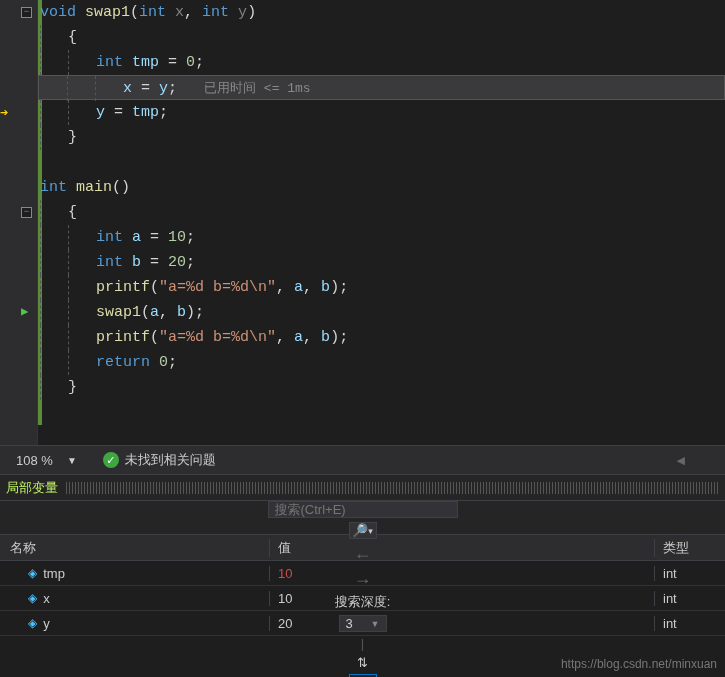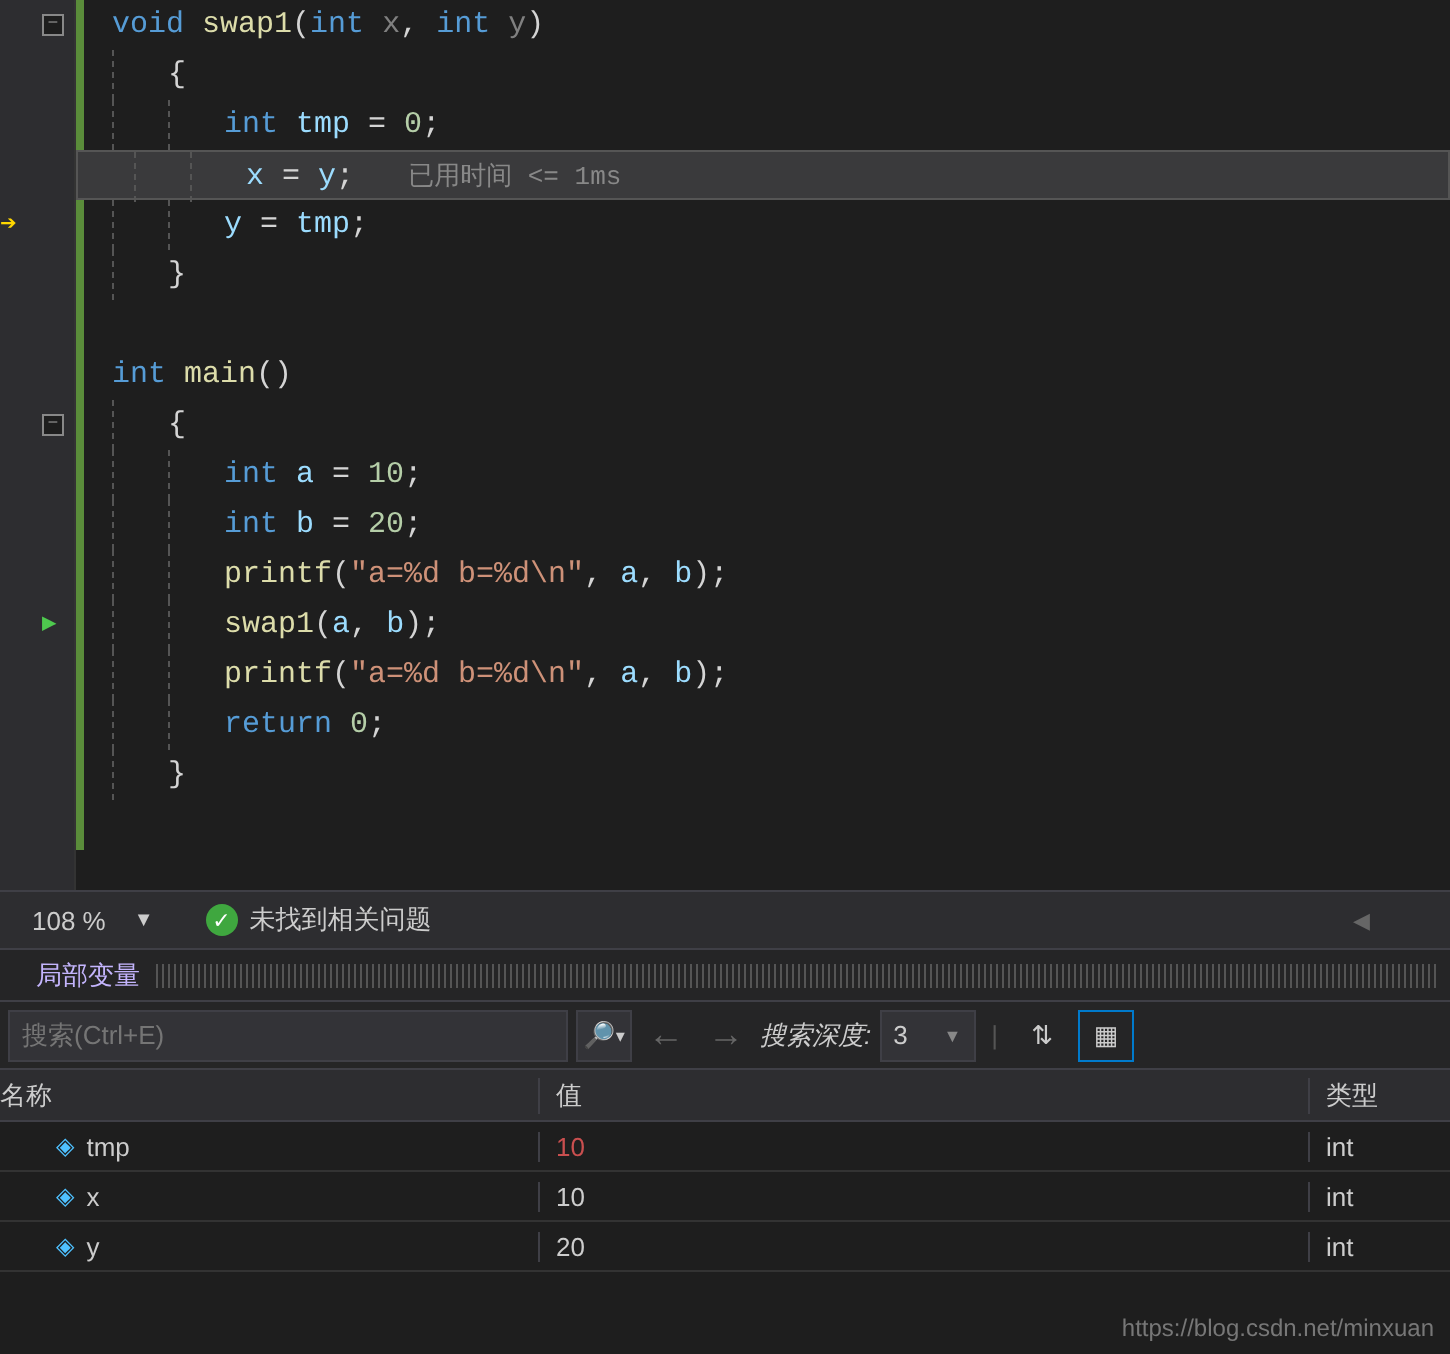--- a/index.html
+++ b/index.html
@@ -70,21 +70,21 @@
   }
   .green-bar {
     position: absolute;
     left: 0;
     top: 0;
     width: 4px;
     height: 425px;
     background: #5a8c3a;
   }
   .code-line {
-    padding-left: 18px;
+    padding-left: 2px;
     white-space: pre;
     height: 25px;
     position: relative;
   }
   .code-line.current {
     background: #3a3a3c;
     border: 1px solid #555;
     padding-left: 28px;
   }
   .guide {
@@ -129,43 +129,44 @@
     color: #fff; font-size: 11px; margin: 0 6px 0 14px;
   }
   .triangle-left { color: #666; margin-left: auto; margin-right: 40px; font-size: 11px; }
 
   .panel-header {
     height: 26px;
     background: #252526;
     border-bottom: 1px solid #3f3f46;
     display: flex;
     align-items: center;
-    padding-left: 18px;
-    font-family: "Microsoft YaHei", sans-serif;
-    font-size: 13px;
-    color: #c4b5fd;
+    padding-left: 6px;
+    font-family: "Microsoft YaHei", sans-serif;
+    font-size: 13px;
+    color: #bef264;
   }
   .grip {
     background: repeating-linear-gradient(90deg, #555 0 1px, transparent 1px 3px);
     height: 12px;
     flex: 1;
     margin-left: 8px;
     margin-right: 6px;
   }
 
   .search-row {
     height: 34px;
     background: #252526;
     border-bottom: 1px solid #3f3f46;
     display: flex;
     align-items: center;
     font-family: "Microsoft YaHei", sans-serif;
     font-size: 13px;
     padding: 0 4px;
     gap: 4px;
+    flex-direction: column;
   }
   .search-input {
     background: #333337;
     border: 1px solid #3f3f46;
     color: #888;
     height: 26px;
     flex: 1;
     padding: 0 6px;
     font-family: "Microsoft YaHei", sans-serif;
     font-size: 13px;
@@ -176,21 +177,21 @@
     border: 1px solid #3f3f46;
     color: #ccc;
     height: 26px;
     min-width: 28px;
     display: inline-flex;
     align-items: center;
     justify-content: center;
     font-size: 13px;
   }
   .nav-arrow { color: #666; font-size: 18px; padding: 0 4px; }
-  .depth-label { color: #ccc; margin-left: 0; font-style: italic; }
+  .depth-label { color: #ccc; margin-left: 0; }
   .depth-select {
     background: #333337;
     border: 1px solid #3f3f46;
     color: #ccc;
     height: 26px;
     width: 48px;
     padding: 0 6px;
     display: inline-flex;
     align-items: center;
     justify-content: space-between;
@@ -208,21 +209,21 @@
     font-size: 13px;
   }
   .var-header {
     display: flex;
     background: #2d2d30;
     border-bottom: 1px solid #3f3f46;
     height: 26px;
     align-items: center;
     color: #ccc;
   }
-  .col-name { width: 270px; padding-left: 0; border-right: 1px solid #3f3f46; }
+  .col-name { width: 270px; padding-left: 10px; border-right: 1px solid #3f3f46; }
   .col-value { width: 385px; padding-left: 8px; border-right: 1px solid #3f3f46; }
   .col-type { flex: 1; padding-left: 8px; }
   .var-row {
     display: flex;
     height: 25px;
     align-items: center;
     border-bottom: 1px solid #333;
     color: #ccc;
     background: #1e1e1e;
   }

